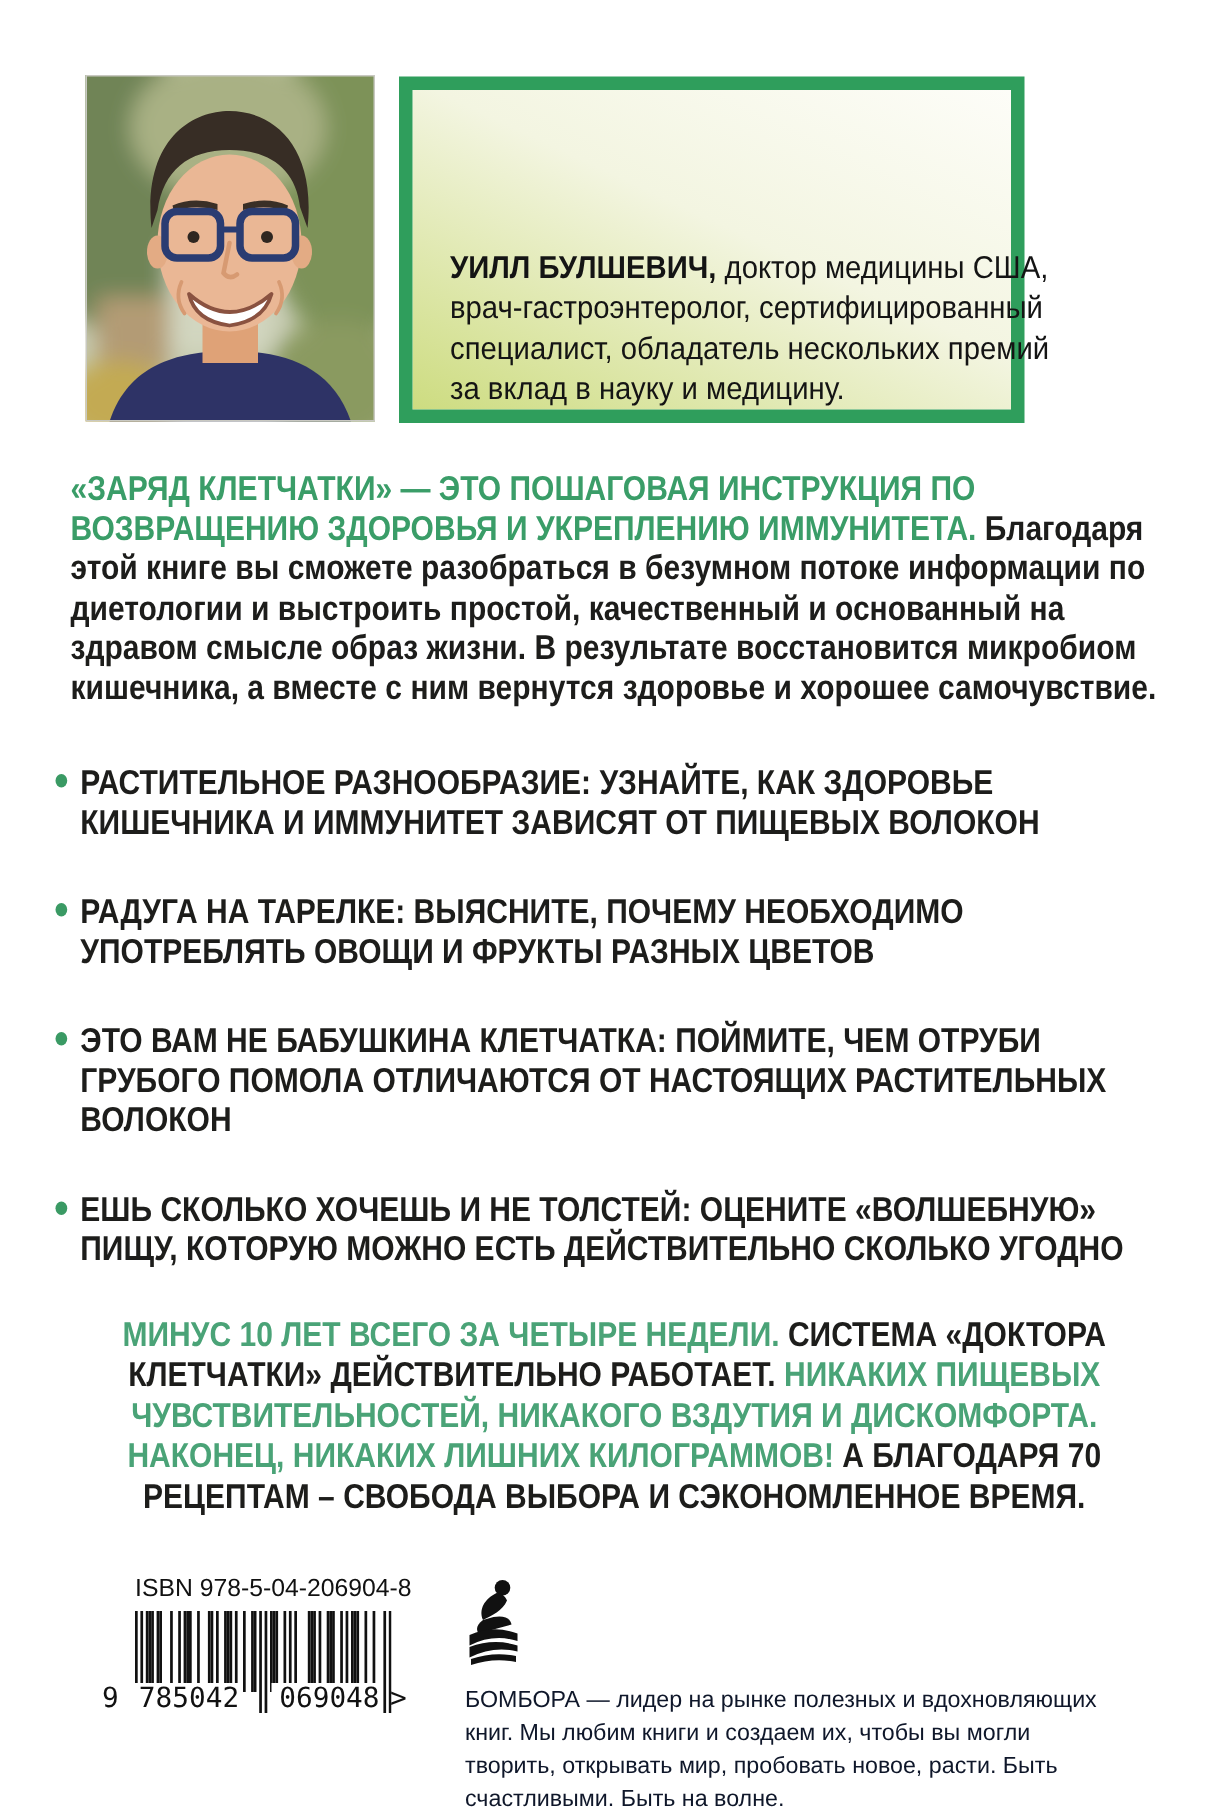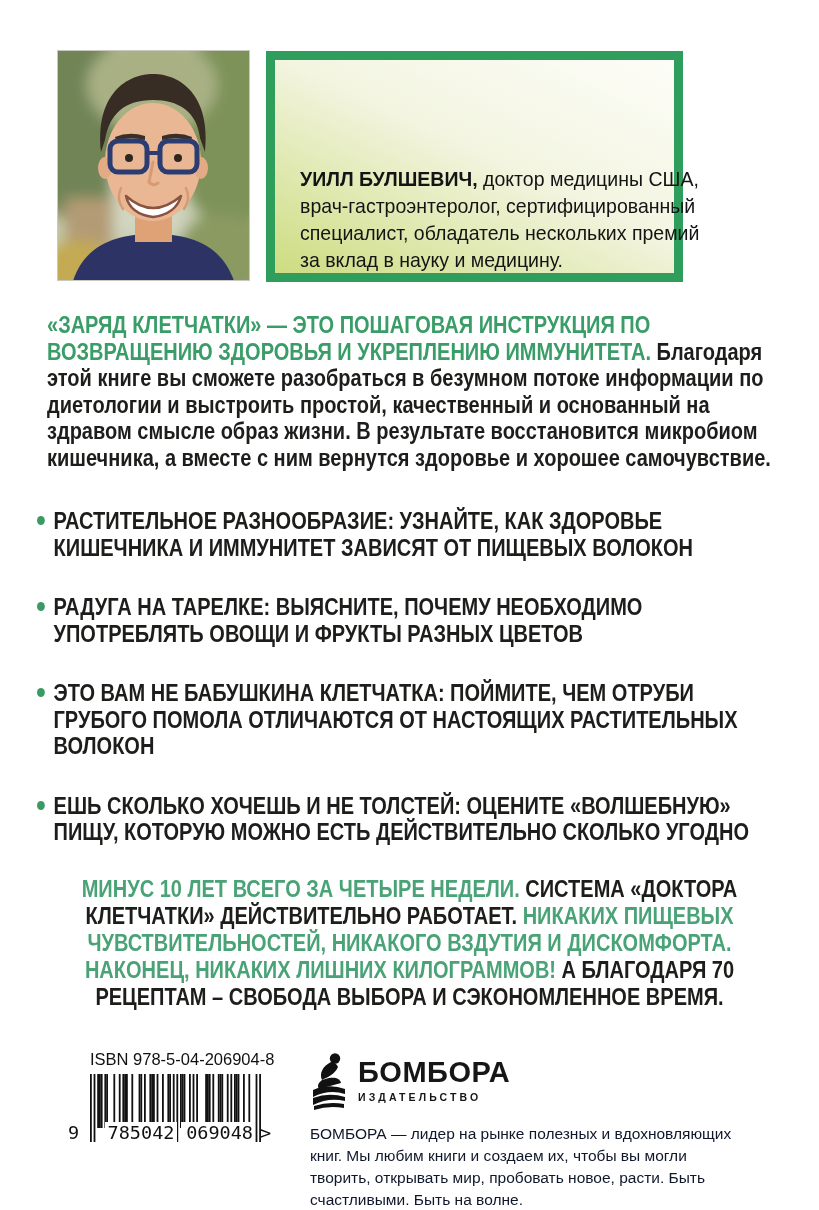--- a/index.html
+++ b/index.html
@@ -48,21 +48,21 @@
   
   .barcode-block{position:absolute;left:66px;top:1050px;width:205px;height:98px;}
   .isbn-label{font-size:16.5px;color:#111;text-align:right;width:171px;margin-left:24px;
     white-space:nowrap;padding-bottom:5px;}
   .bars{display:block;margin-left:24px;}
   .bars rect{fill:#111;}
   .bc-digits{position:absolute;left:0;top:72px;height:24px;width:205px;
     font-family:"DejaVu Sans Mono",monospace;font-size:18.5px;color:#111;}
   .bc-digits span{position:absolute;top:0;}
   .bc-9{left:2px;}
-  .bc-g1{left:39px;width:72px;text-align:center;background:#fff;}
+  .bc-g1{left:24px;width:72px;text-align:center;background:#fff;}
   .bc-g2{left:115px;width:72px;text-align:right;background:#fff;}
   .bc-gt{left:194px;}
   .publisher{position:absolute;left:310px;top:1052px;width:438px;}
   .pub-head{display:flex;align-items:flex-start;}
   .pub-logo{flex:0 0 auto;margin-right:10px;}
   .pub-logo path,.pub-logo circle{fill:#111;}
   .pub-names{padding-top:6px;}
   .pub-name{font-size:29px;line-height:29px;font-weight:700;color:#161616;letter-spacing:0.5px;}
   .pub-tagline{font-size:10.5px;font-weight:700;letter-spacing:3.1px;color:#161616;margin-top:4px;}
   .pub-desc{margin-top:13px;font-size:15.5px;line-height:22px;color:#0f172a;}
@@ -196,21 +196,17 @@
   <div class="publisher">
     <div class="pub-head">
       <svg class="pub-logo" width="38" height="58" viewBox="0 0 38 58">
         <circle cx="25" cy="6.5" r="5.2"></circle>
         <path d="M21,10 C13,14 9,21 12,28 C18,25 25,22 28,15 C27,12 24,10 21,10 Z"></path>
         <path d="M12,28 C8,31 7,34 9,37 L31,31 C30,26 25,25 19,26 Z"></path>
         <path d="M3,38 Q19,31 35,37 L35,42 Q19,37 3,45 Z"></path>
         <path d="M3,46 Q19,40 35,45 L35,49 Q19,45 3,53 Z"></path>
         <path d="M4,54 Q19,49 34,52 L34,56 Q19,53 4,58 Z"></path>
       </svg>
-      <div class="pub-names">
-        <div class="pub-name">БОМБОРА</div>
-        <div class="pub-tagline">ИЗДАТЕЛЬСТВО</div>
-      </div>
     </div>
     <div class="pub-desc">БОМБОРА — лидер на рынке полезных и вдохновляющих книг. Мы любим книги и создаем их, чтобы вы могли творить, открывать мир, пробовать новое, расти. Быть счастливыми. Быть на волне.</div>
   </div>
 
 </div>
 
 </body></html>

